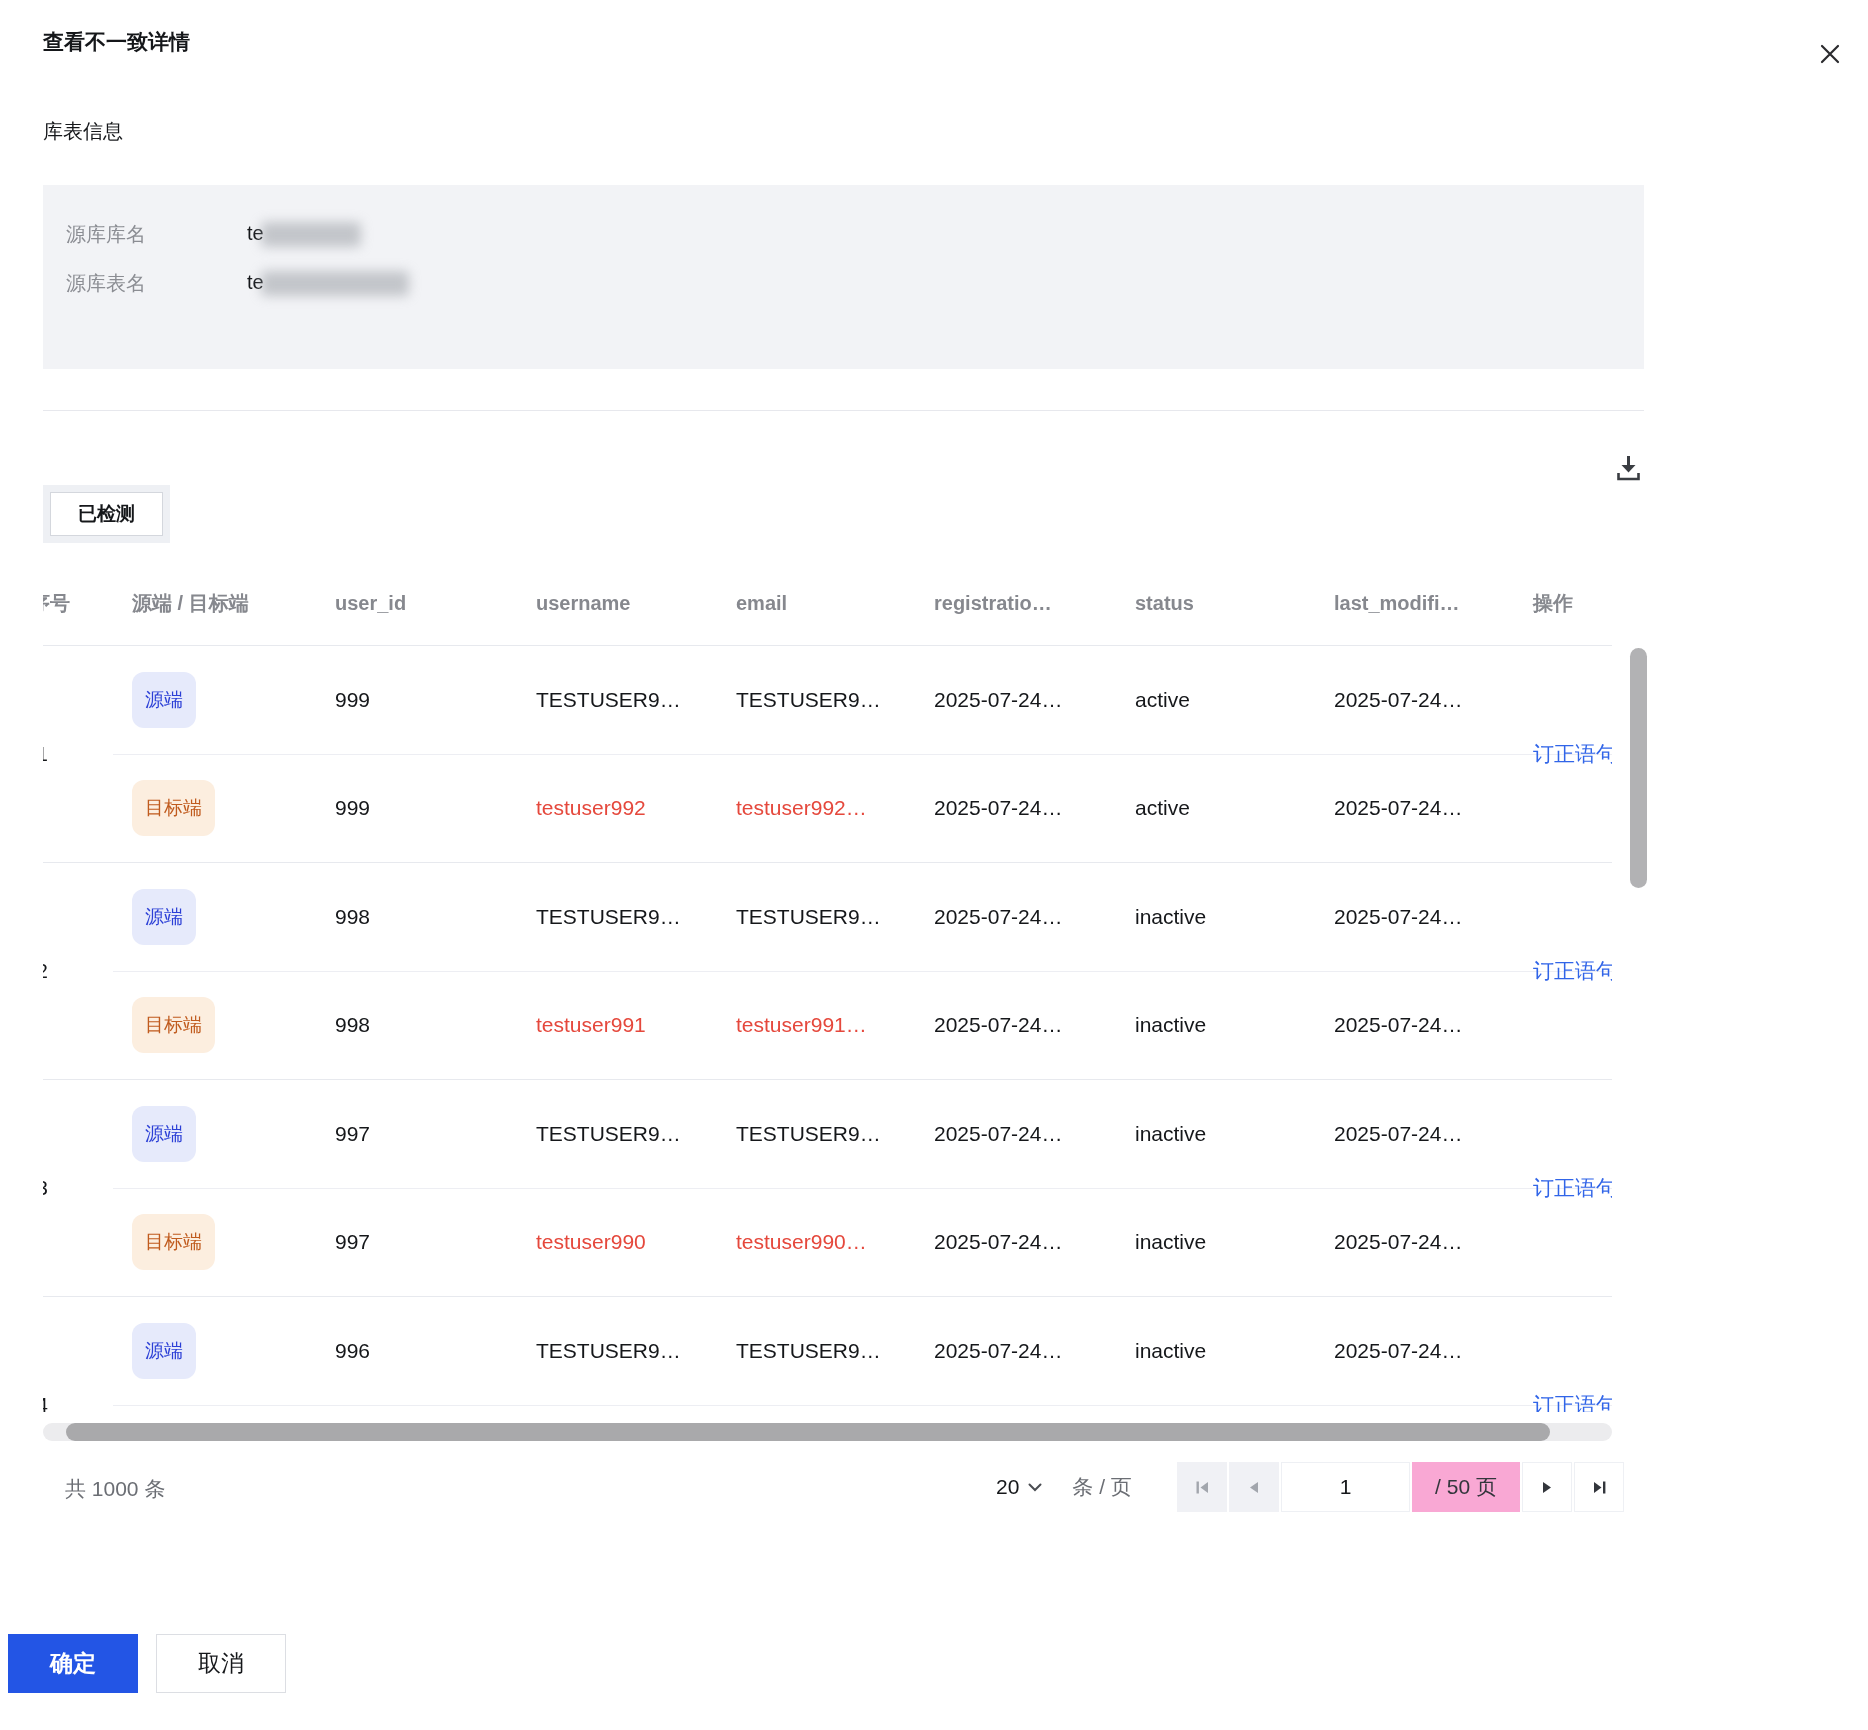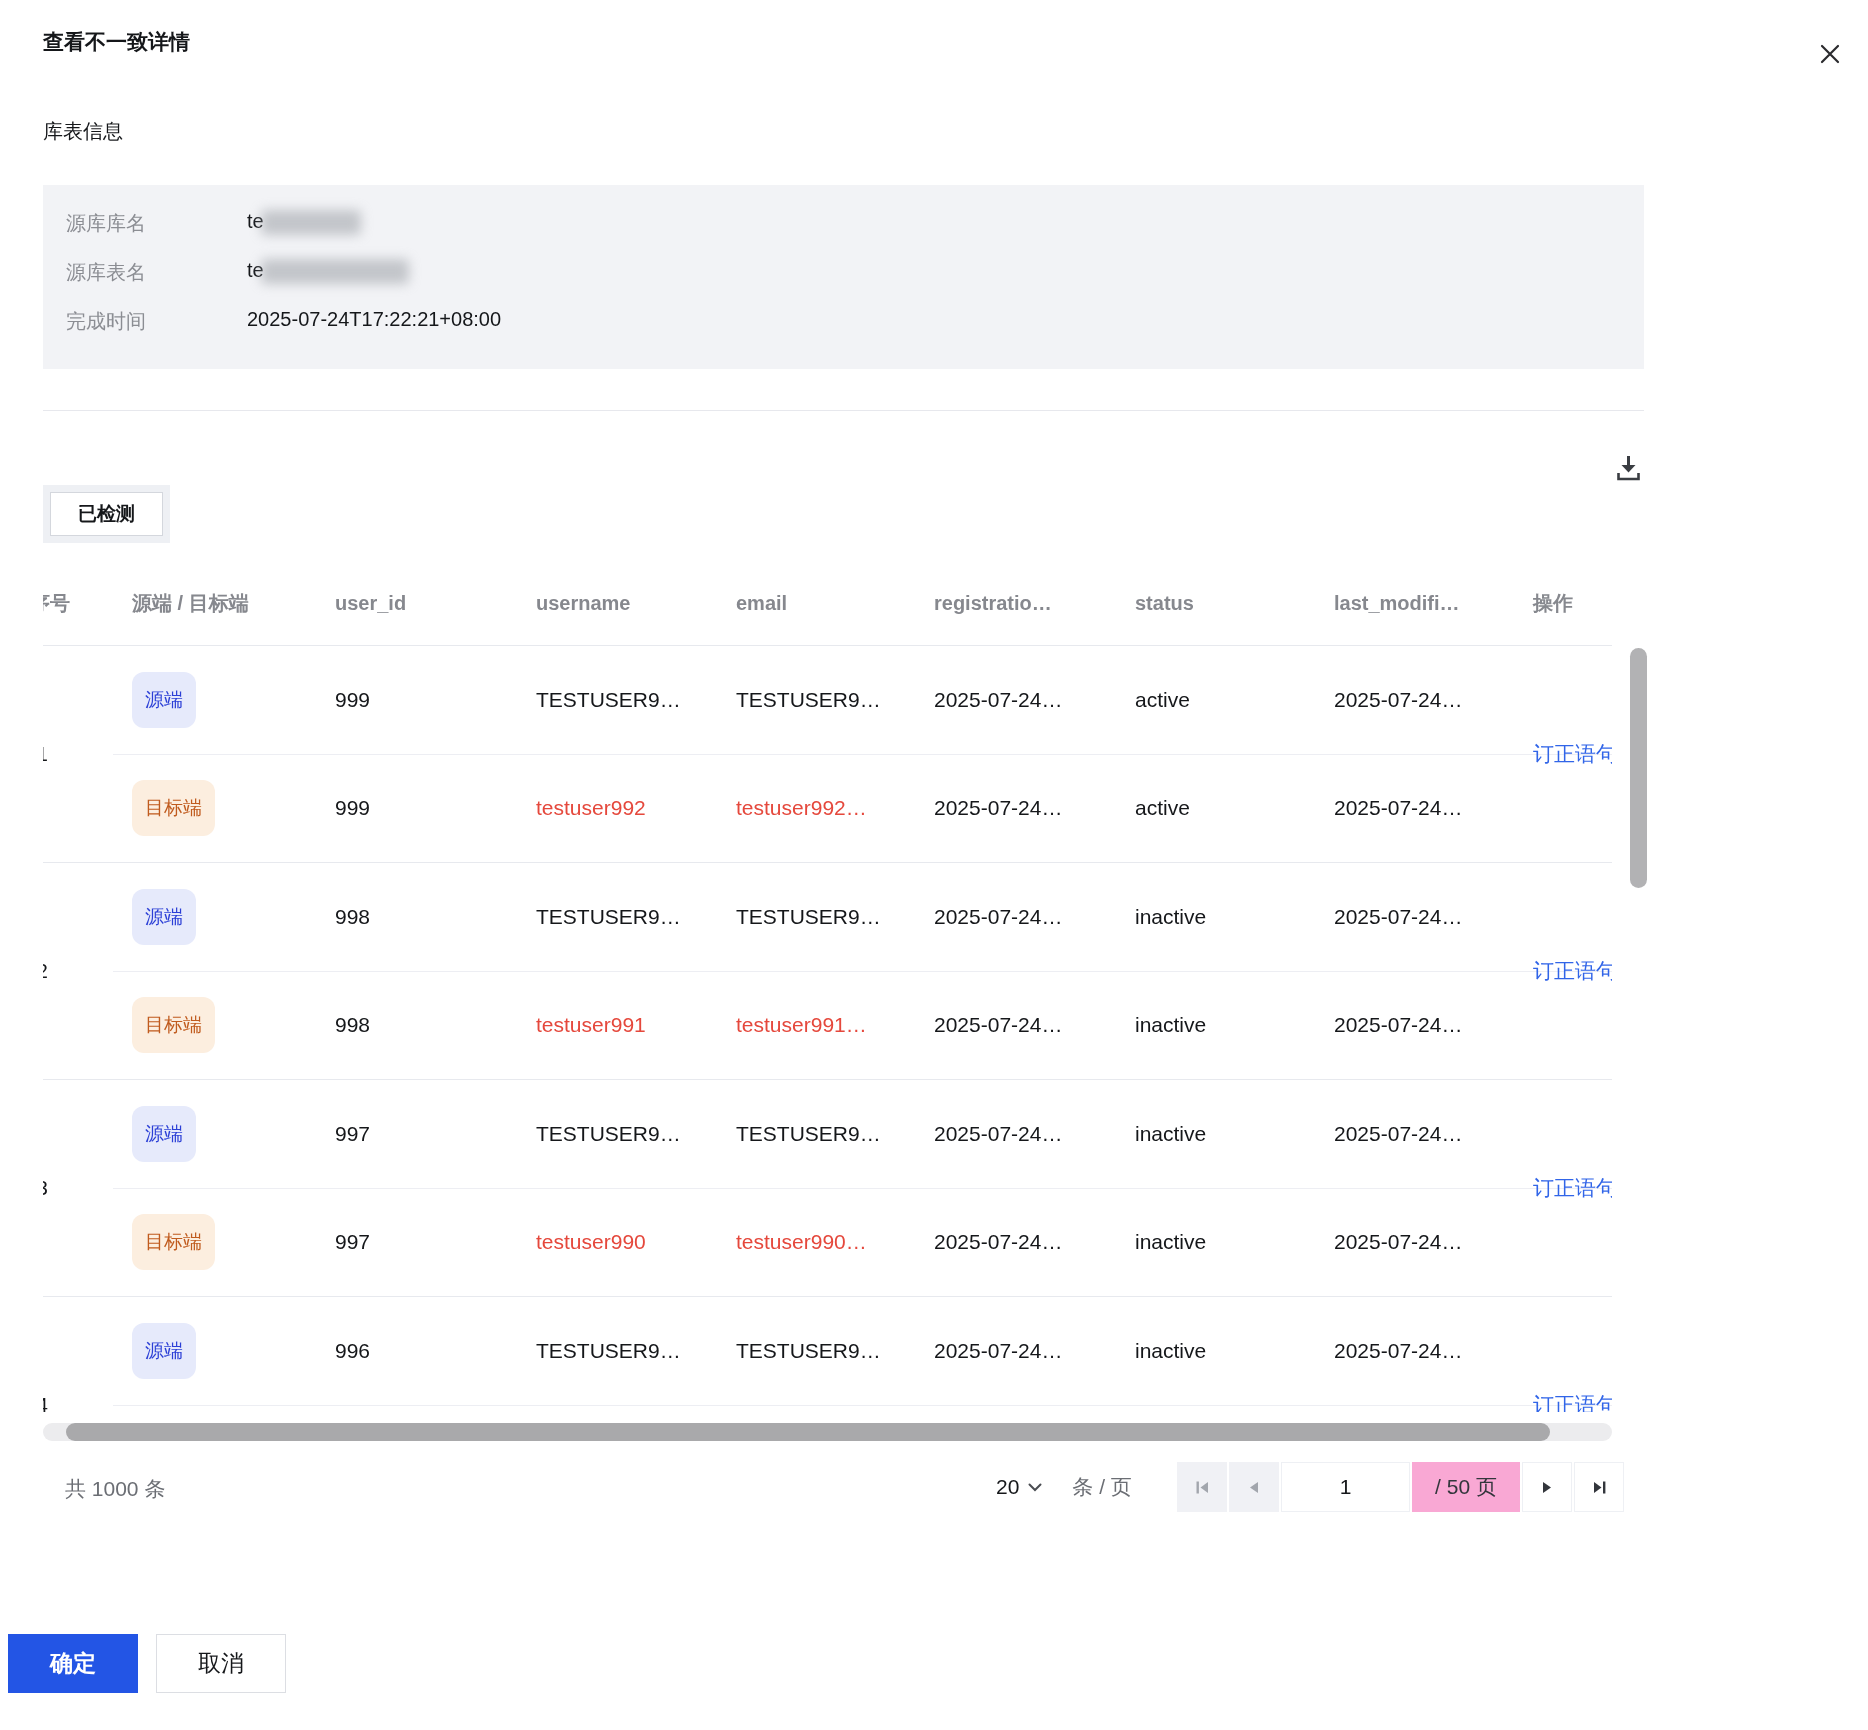--- a/index.html
+++ b/index.html
@@ -12,21 +12,21 @@
   .abs{position:absolute}
   .nowrap{white-space:nowrap}
 
   
   #modal-title{left:43px;top:28px;font-size:21px;font-weight:700;color:#15171a}
   #close-btn{left:1806px;top:30px;width:48px;height:48px;display:flex;align-items:center;justify-content:center;cursor:pointer;background:none;border:none}
 
   
   #section-title{left:43px;top:118px;font-size:20px;font-weight:400;color:#15171a}
   #info-box{left:43px;top:185px;width:1601px;height:184px;background:#f2f3f6;box-sizing:border-box;padding:25px 0 0 23px}
-  .info-row{height:49px;display:flex;align-items:flex-start}
+  .info-row{height:49px;display:flex;align-items:center}
   .info-label{width:138px;margin-right:43px;font-size:20px;color:#8b8d93}
   .info-value{font-size:20px;color:#15171a}
   .mask{display:inline-block;height:25px;border-radius:4px;background:#9ca0a6;filter:blur(6px);opacity:.55;vertical-align:-7px;margin-left:-3px}
   .mask-db{width:100px}
   .mask-tbl{width:148px}
 
   #hr-1{left:43px;top:410px;width:1601px;height:1px;background:#e7e8ed}
 
   
   #download-btn{left:1604px;top:444px;width:48px;height:48px;display:flex;align-items:center;justify-content:center;cursor:pointer;background:none;border:none}
@@ -96,24 +96,20 @@
 <div class="abs nowrap" id="section-title">库表信息</div>
 <div class="abs" id="info-box">
   <div class="info-row">
     <span class="info-label">源库库名</span>
     <span class="info-value"><span>te</span><span class="mask mask-db"></span></span>
   </div>
   <div class="info-row">
     <span class="info-label">源库表名</span>
     <span class="info-value"><span>te</span><span class="mask mask-tbl"></span></span>
   </div>
-  <div class="info-row">
-    <span class="info-label">完成时间</span>
-    <span class="info-value">2025-07-24T17:22:21+08:00</span>
-  </div>
 </div>
 <div class="abs" id="hr-1"></div>
 
 <button class="abs" id="download-btn">
   <span style="display:flex">
     <svg width="27" height="28" viewBox="0 0 27 28">
       <rect x="12" y="2" width="3" height="11" fill="#3a3d42"></rect>
       <polygon points="6.5,11 20.5,11 13.5,18.5" fill="#3a3d42"></polygon>
       <path d="M3.5 19 L3.5 25 L23.5 25 L23.5 19" stroke="#3a3d42" stroke-width="2.6" fill="none"></path>
     </svg>

